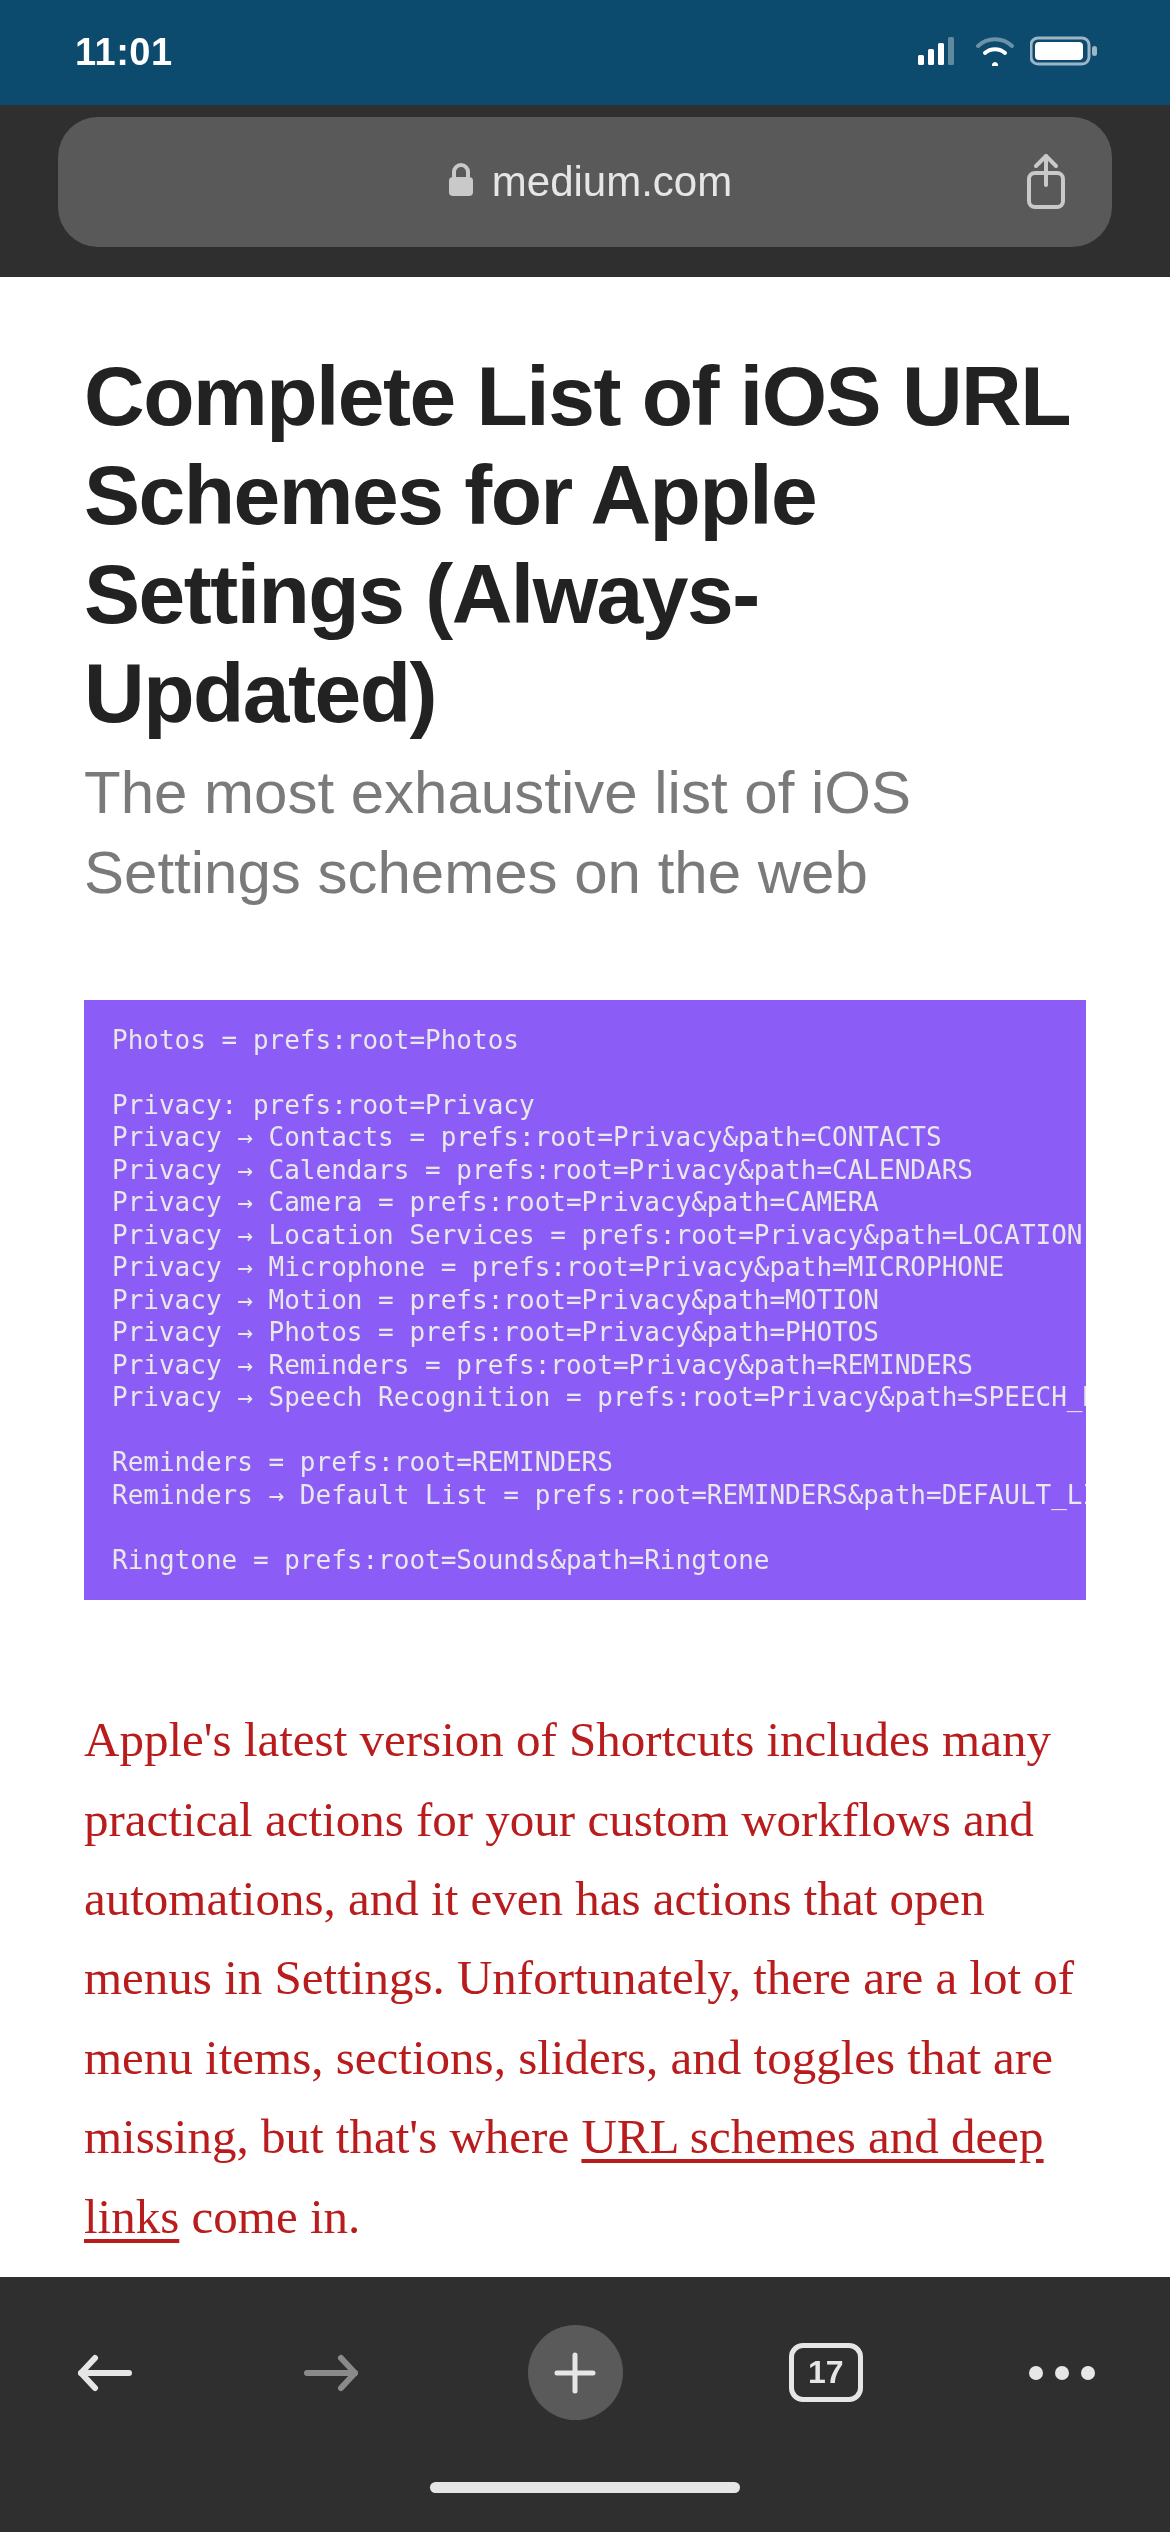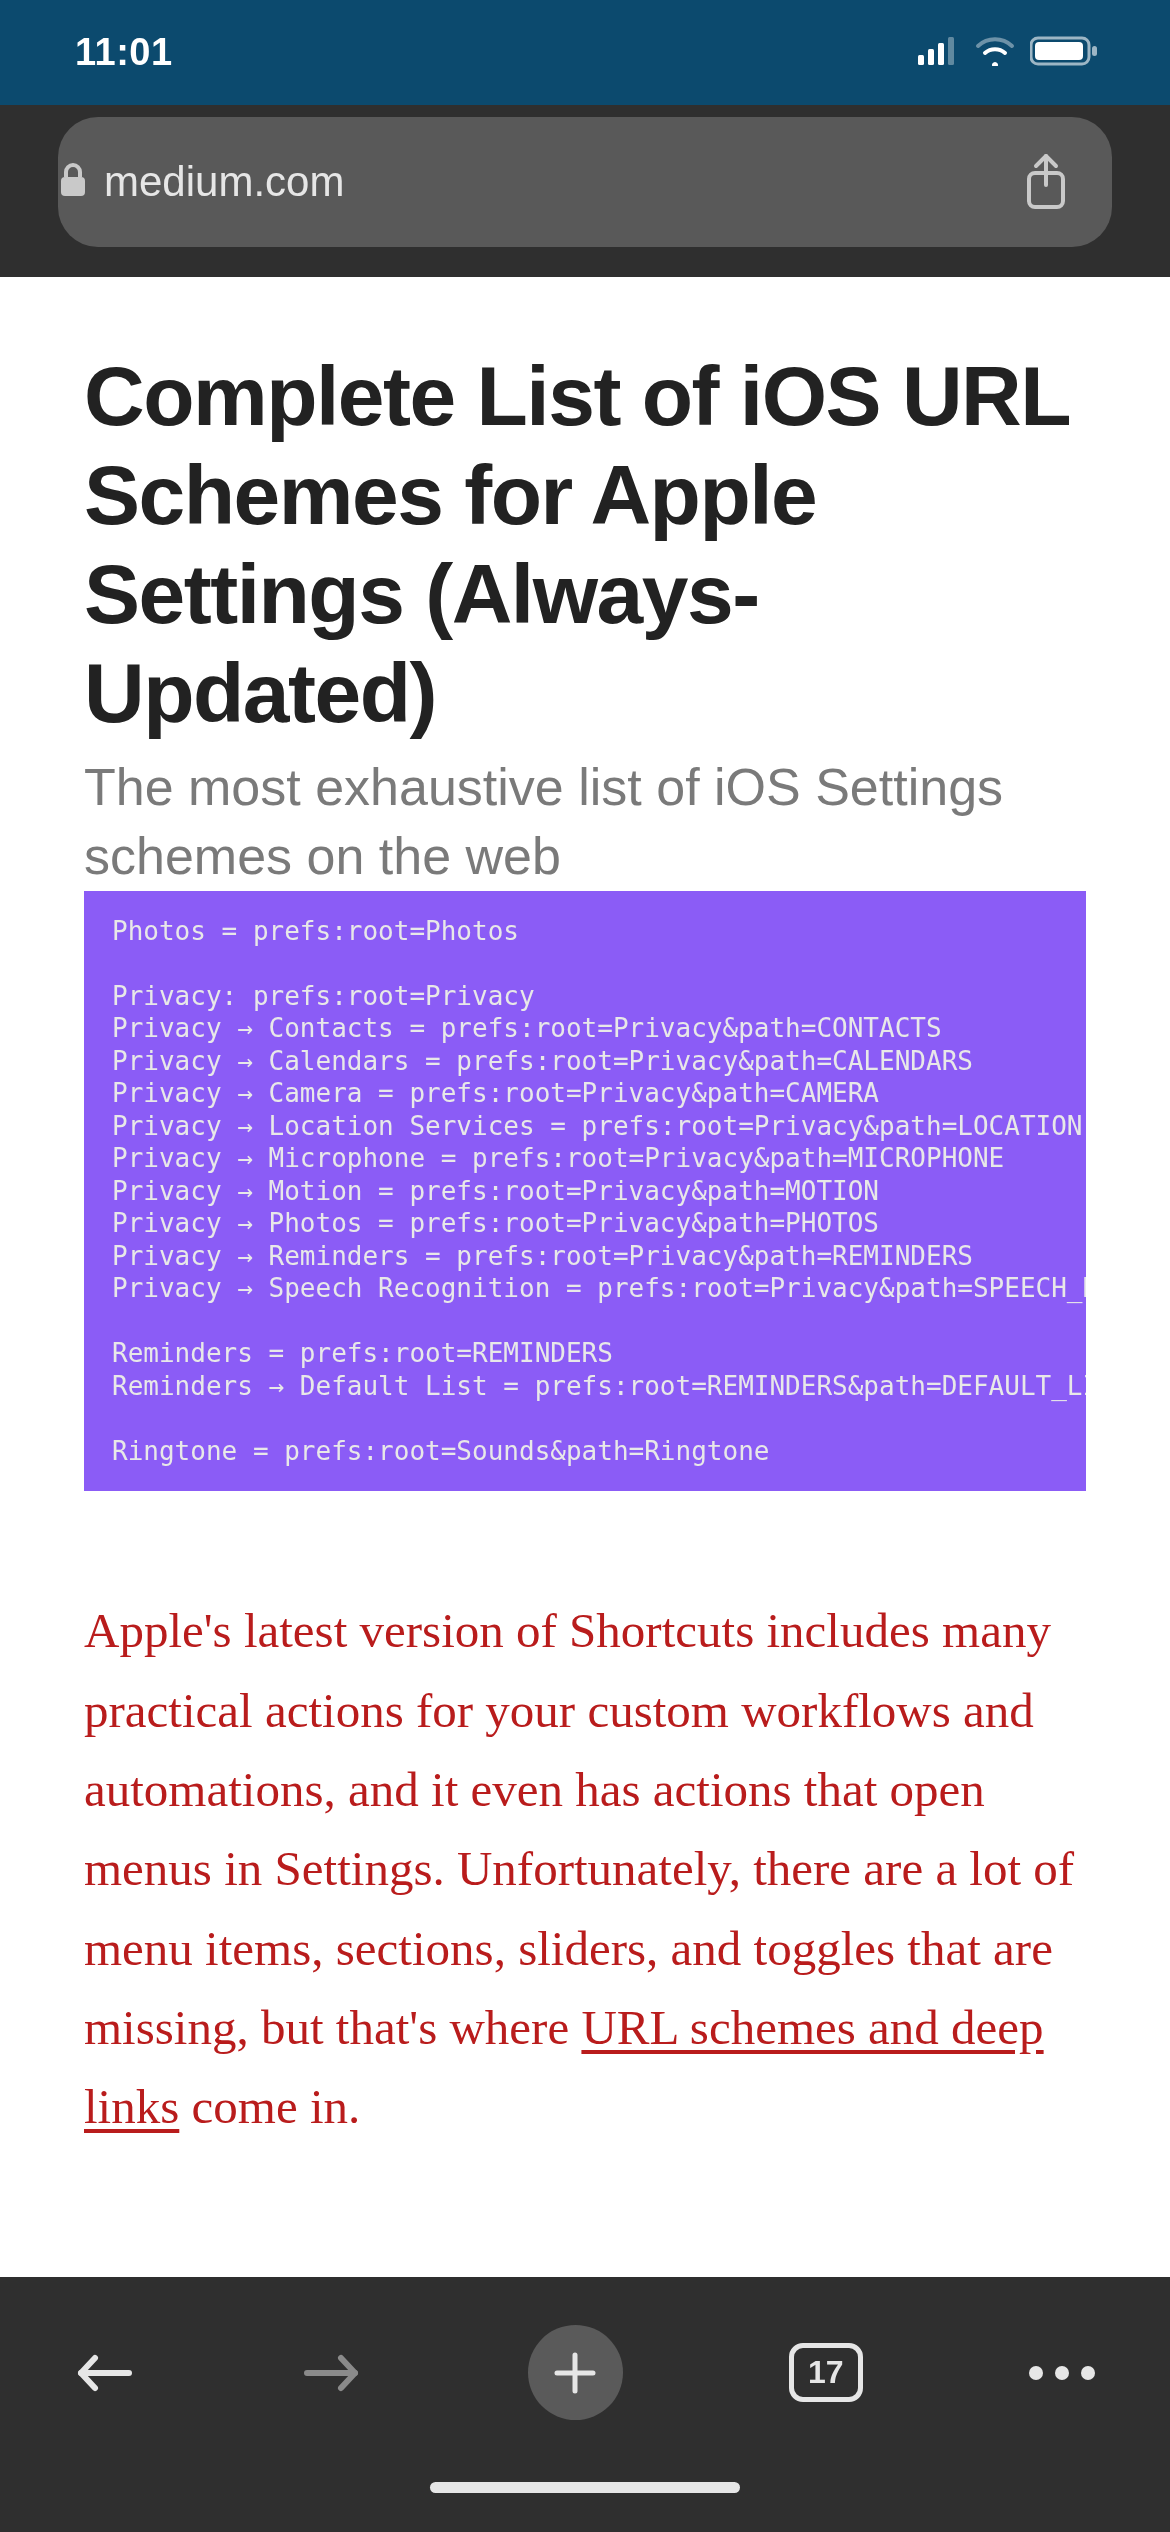--- a/index.html
+++ b/index.html
@@ -7,28 +7,28 @@
     body { display: flex; flex-direction: column; background: #fff; }
 
     
     .status-bar { background: #0c4a6e; color: #fff; height: 105px; display: flex; align-items: center; justify-content: space-between; padding: 0 70px 0 75px; }
     .status-time { font-size: 38px; font-weight: 600; letter-spacing: 0.5px; }
     .status-right { display: flex; align-items: center; gap: 14px; }
 
     
     .url-area { background: #2f2f2f; padding: 12px 58px 30px; }
     .url-pill { background: #595959; border-radius: 40px; height: 130px; display: flex; align-items: center; position: relative; }
-    .url-center { flex: 1; display: flex; align-items: center; gap: 16px; }
+    .url-center { flex: 1; display: flex; align-items: center; justify-content: center; gap: 16px; padding-left: 8px; }
     .url-text { color: #e6e6e6; font-size: 42px; font-weight: 400; }
     .share-wrap { position: absolute; right: 42px; display: flex; align-items: center; }
 
     
     .content { flex: 1; background: #fff; padding: 70px 84px 0; overflow: hidden; }
     h1.title { font-size: 84px; font-weight: 800; color: #222; line-height: 1.18; letter-spacing: -1.5px; margin-bottom: 10px; }
-    h2.subtitle { font-size: 52px; font-weight: 400; color: #7a7a7a; line-height: 1.32; }
+    h2.subtitle { font-size: 60px; font-weight: 400; color: #7a7a7a; line-height: 1.32; margin-bottom: 88px; }
 
     .code-block { background: #8b5cf6; color: #e8e8e8; font-family: "Menlo", "Consolas", monospace; font-size: 26px; line-height: 1.25; padding: 24px 28px; white-space: pre; overflow: hidden; margin-bottom: 100px; }
 
     p.body-text { font-family: Georgia, "Times New Roman", serif; font-size: 49px; color: #b91c1c; line-height: 1.62; }
     p.body-text .ul { text-decoration: underline; text-underline-offset: 6px; }
 
     
     .toolbar { background: #2f2f2f; height: 185px; display: flex; align-items: center; justify-content: space-between; padding: 0 75px; padding-top: 6px; }
     .toolbar-btn { display: flex; align-items: center; }
     .plus-btn { background: #5a5a5a; width: 95px; height: 95px; border-radius: 50%; display: flex; align-items: center; justify-content: center; }

